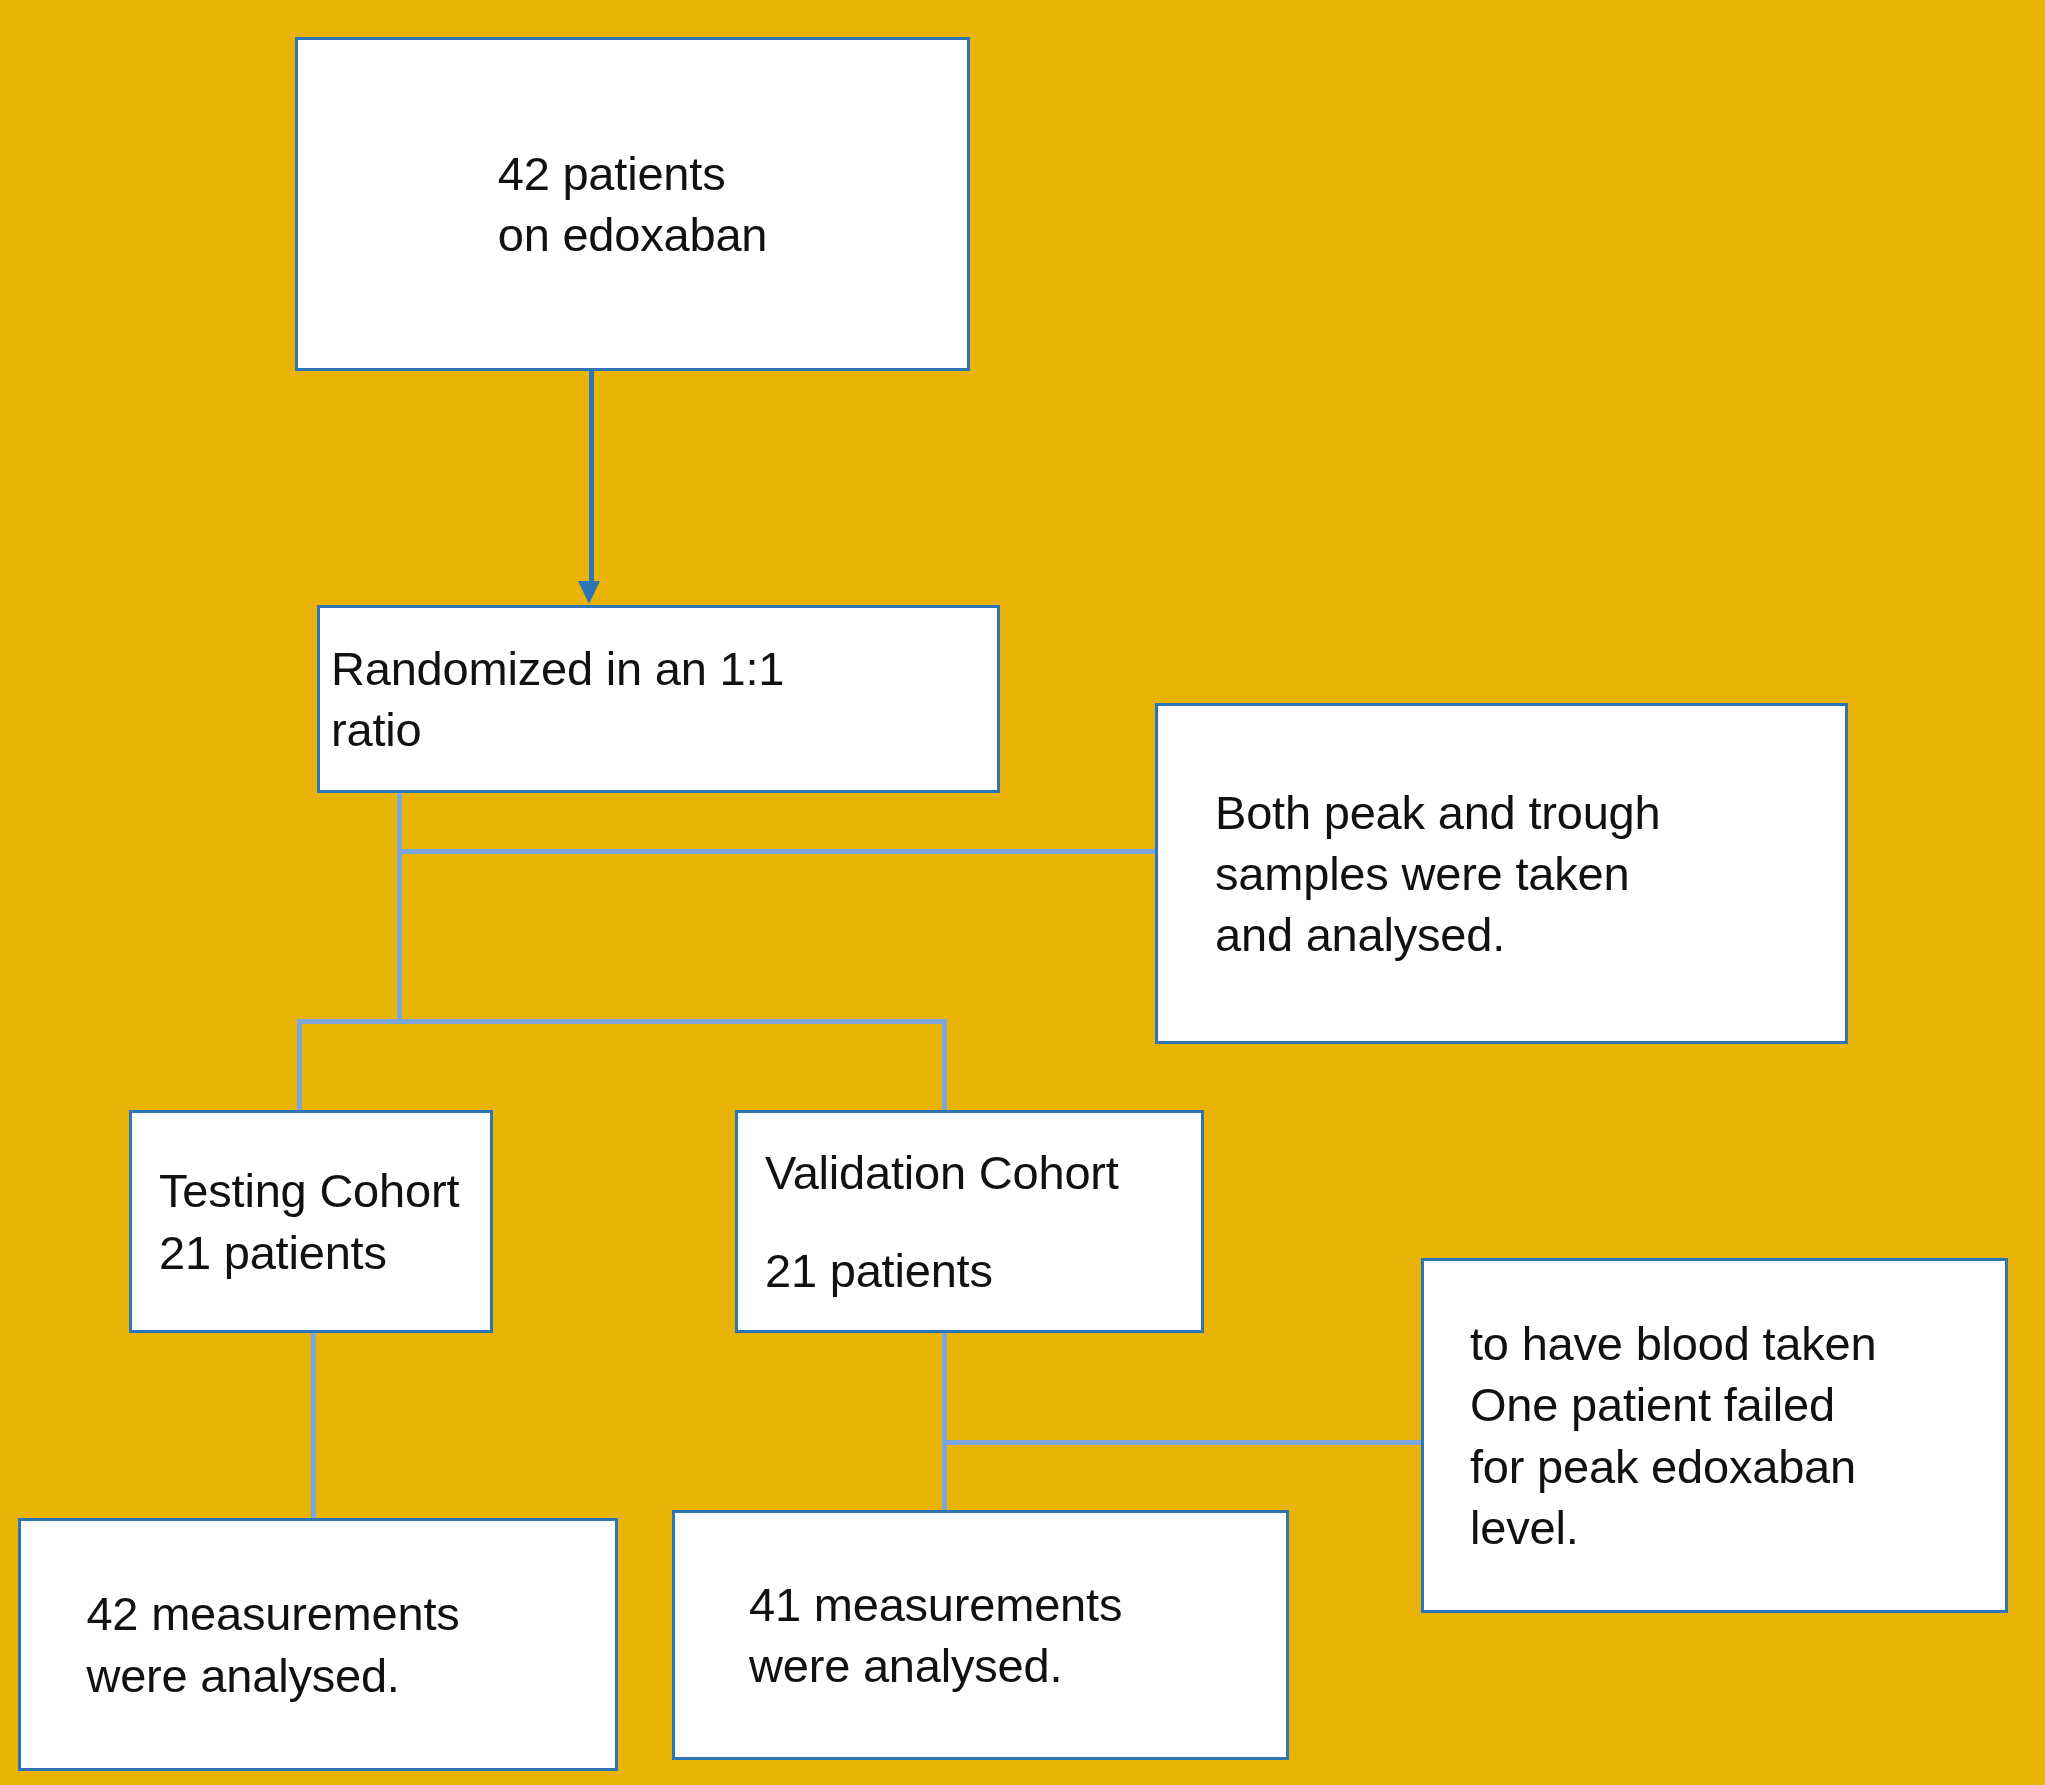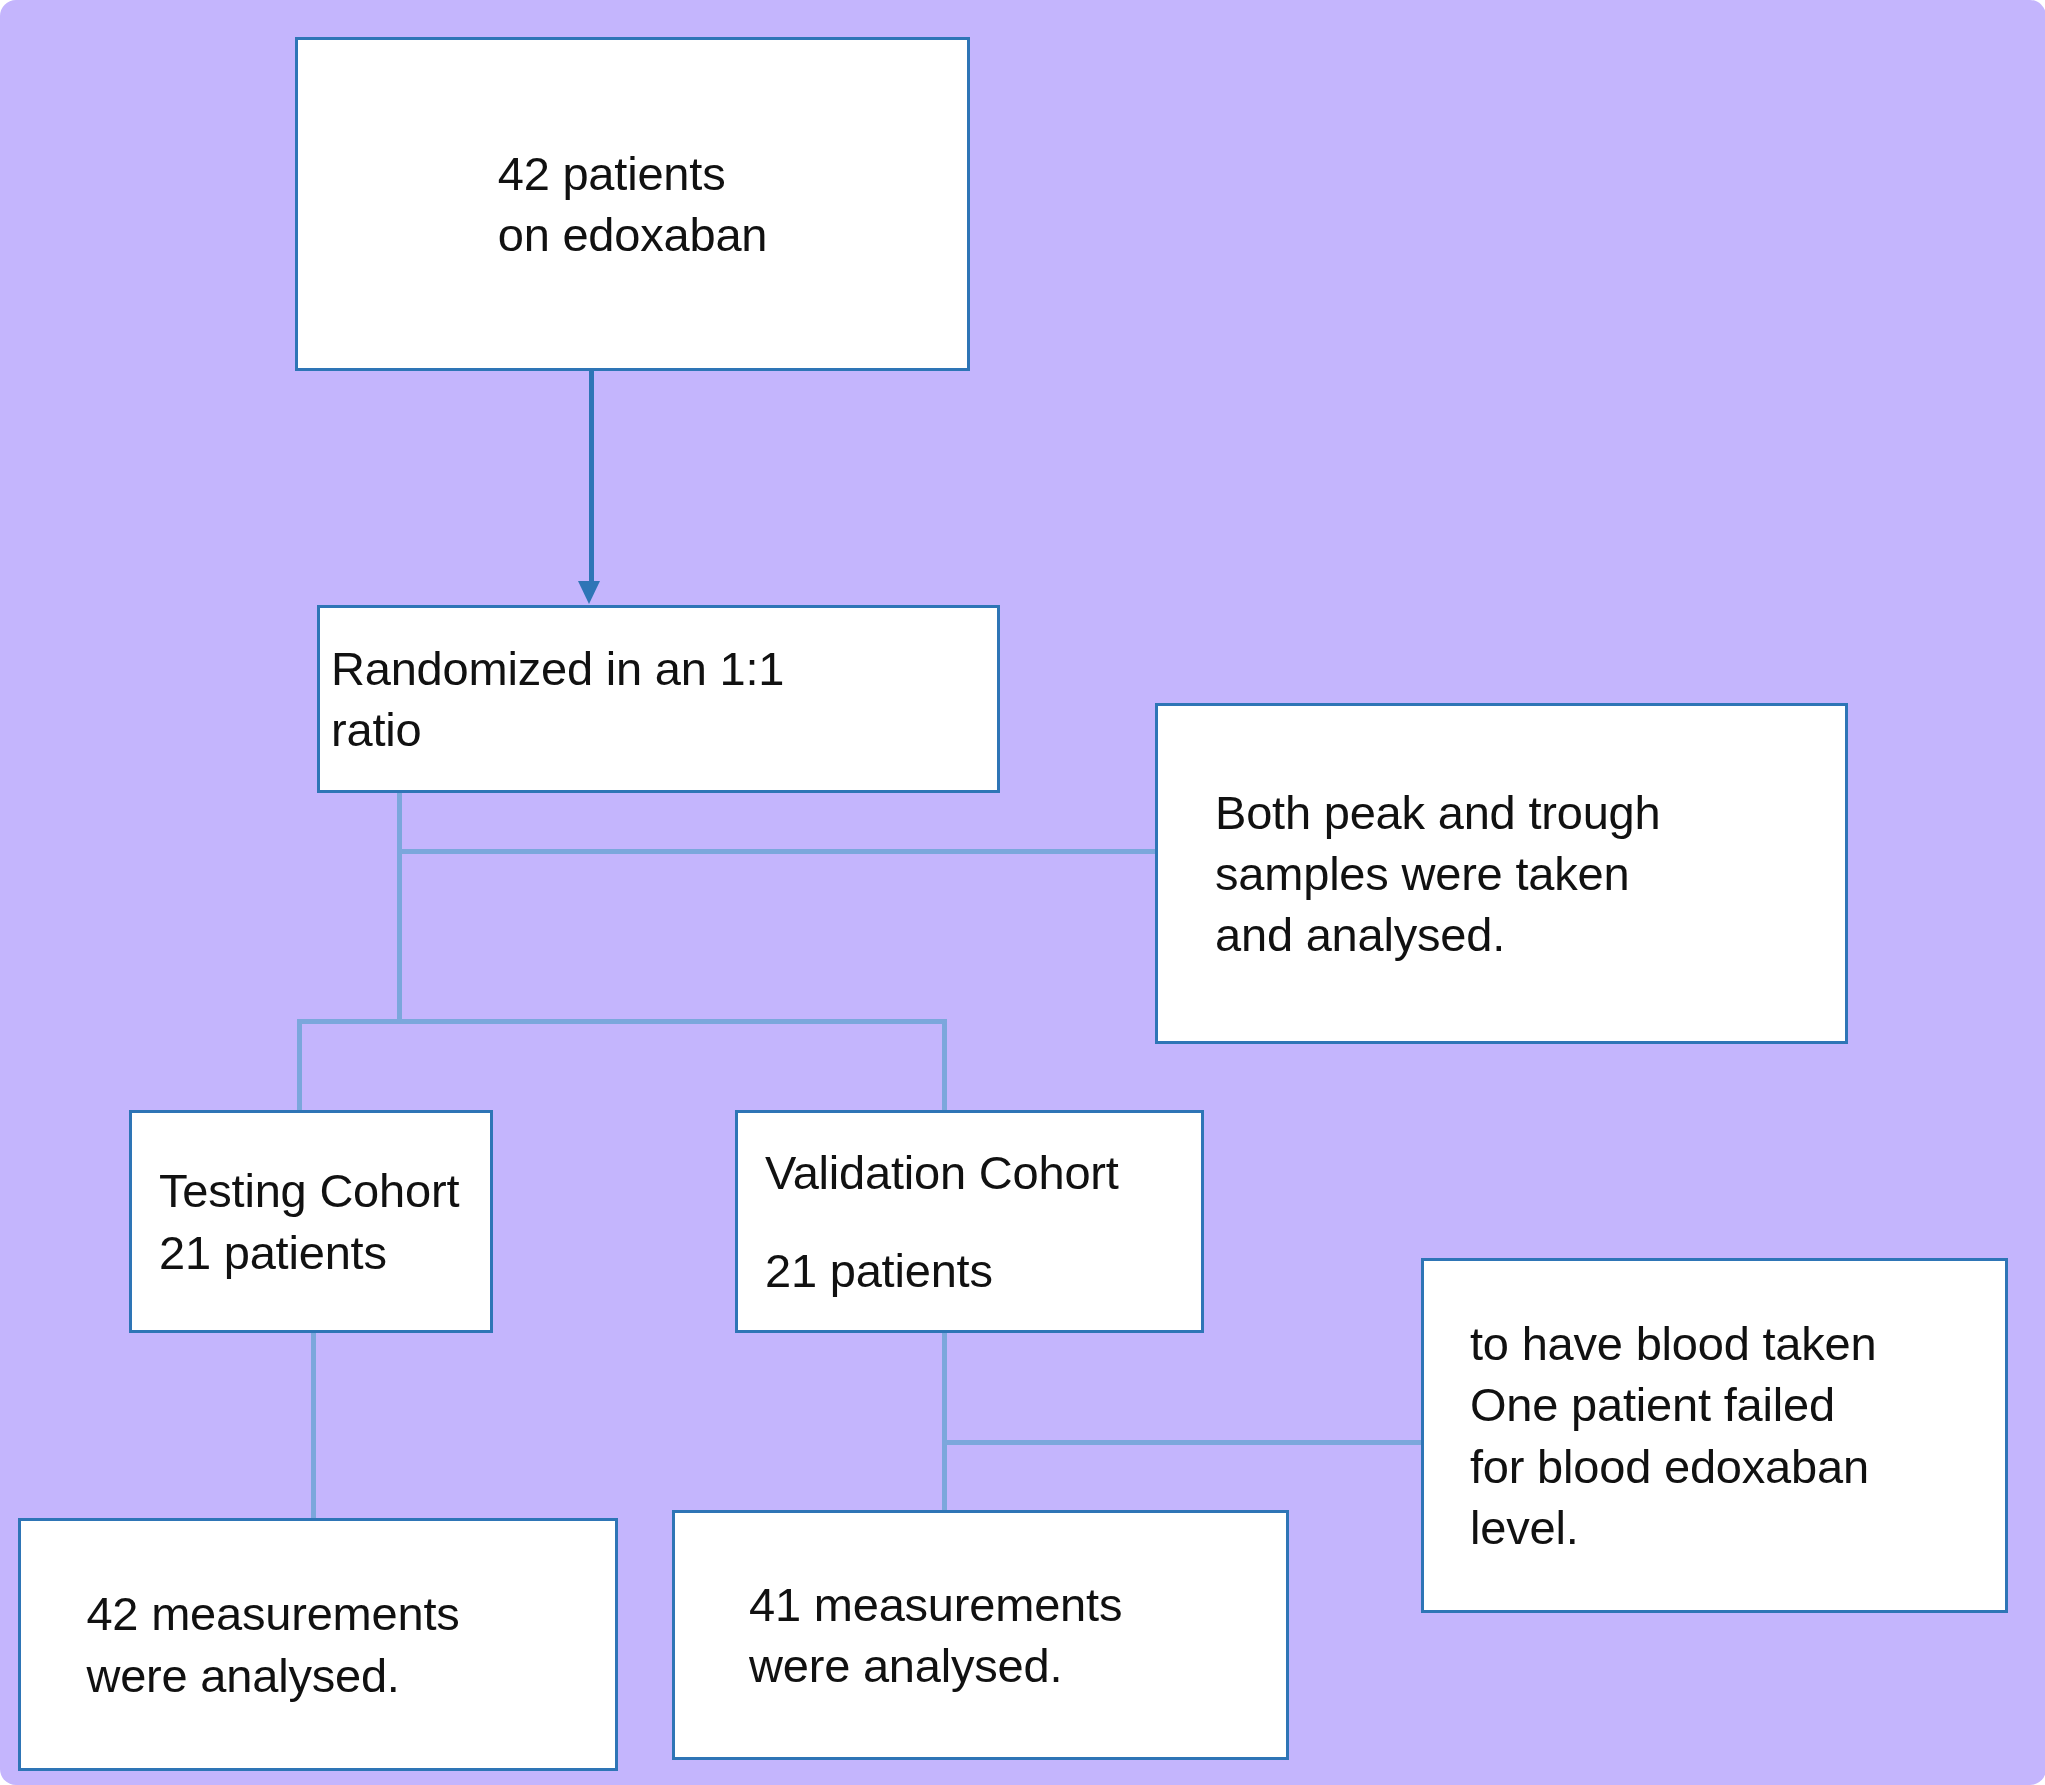--- a/index.html
+++ b/index.html
@@ -8,23 +8,22 @@
     padding: 0;
     background: #ffffff;
   }
   body {
     font-family: "Liberation Sans", sans-serif;
   }
   #canvas {
     position: relative;
     width: 2046px;
     height: 1785px;
-    background: #c4b5fd;
+    background: #eab308;
     overflow: hidden;
-    border-radius: 16px;
   }
   .node {
     position: absolute;
     box-sizing: border-box;
     background: #ffffff;
     border: 3.8px solid #2E75B6;
     display: flex;
     flex-direction: column;
     justify-content: center;
     z-index: 5;
@@ -141,21 +140,21 @@
   </div>
 
   <div class="node" id="node-validation">
     <div class="line">Validation Cohort</div>
     <div class="line">21 patients</div>
   </div>
 
   <div class="node" id="node-failure">
     <div class="line">to have blood taken</div>
     <div class="line">One patient failed</div>
-    <div class="line">for blood edoxaban</div>
+    <div class="line">for peak edoxaban</div>
     <div class="line">level.</div>
   </div>
 
   <div class="node" id="node-testing-result">
     <div class="line">42 measurements</div>
     <div class="line">were analysed.</div>
   </div>
 
   <div class="node" id="node-validation-result">
     <div class="line">41 measurements</div>

